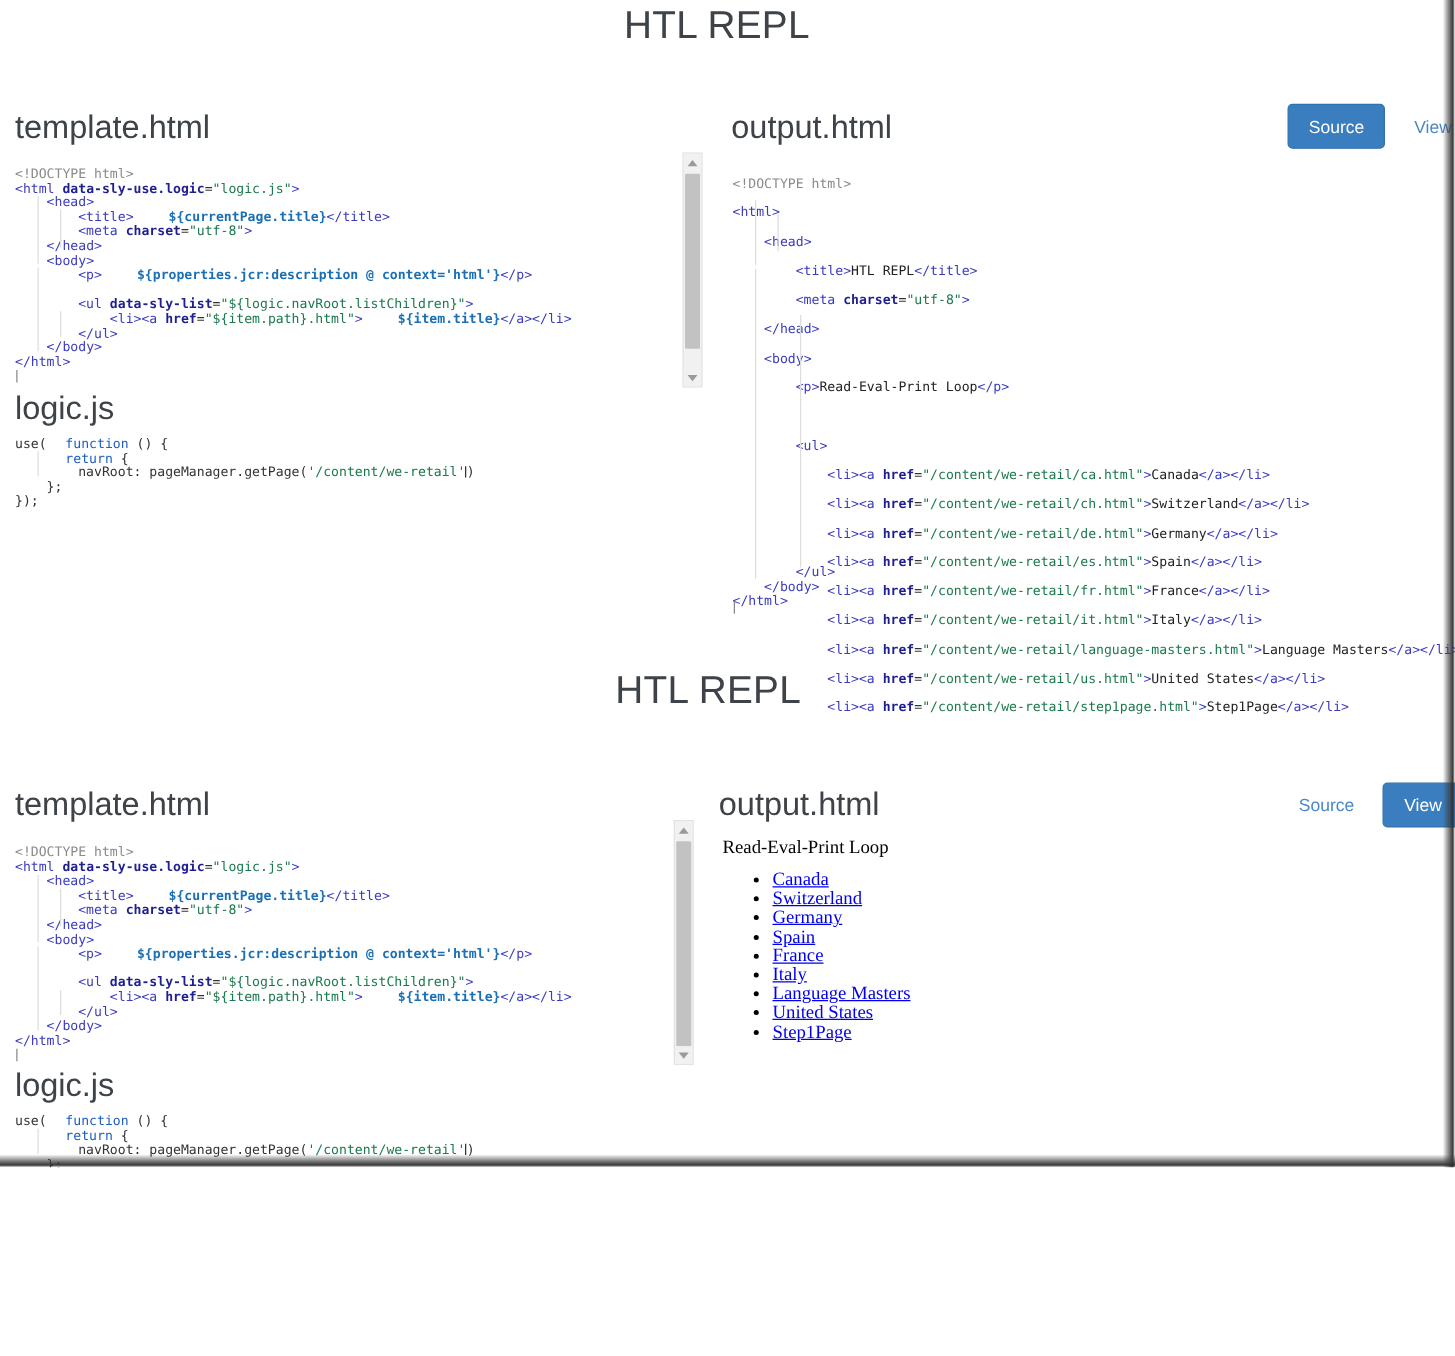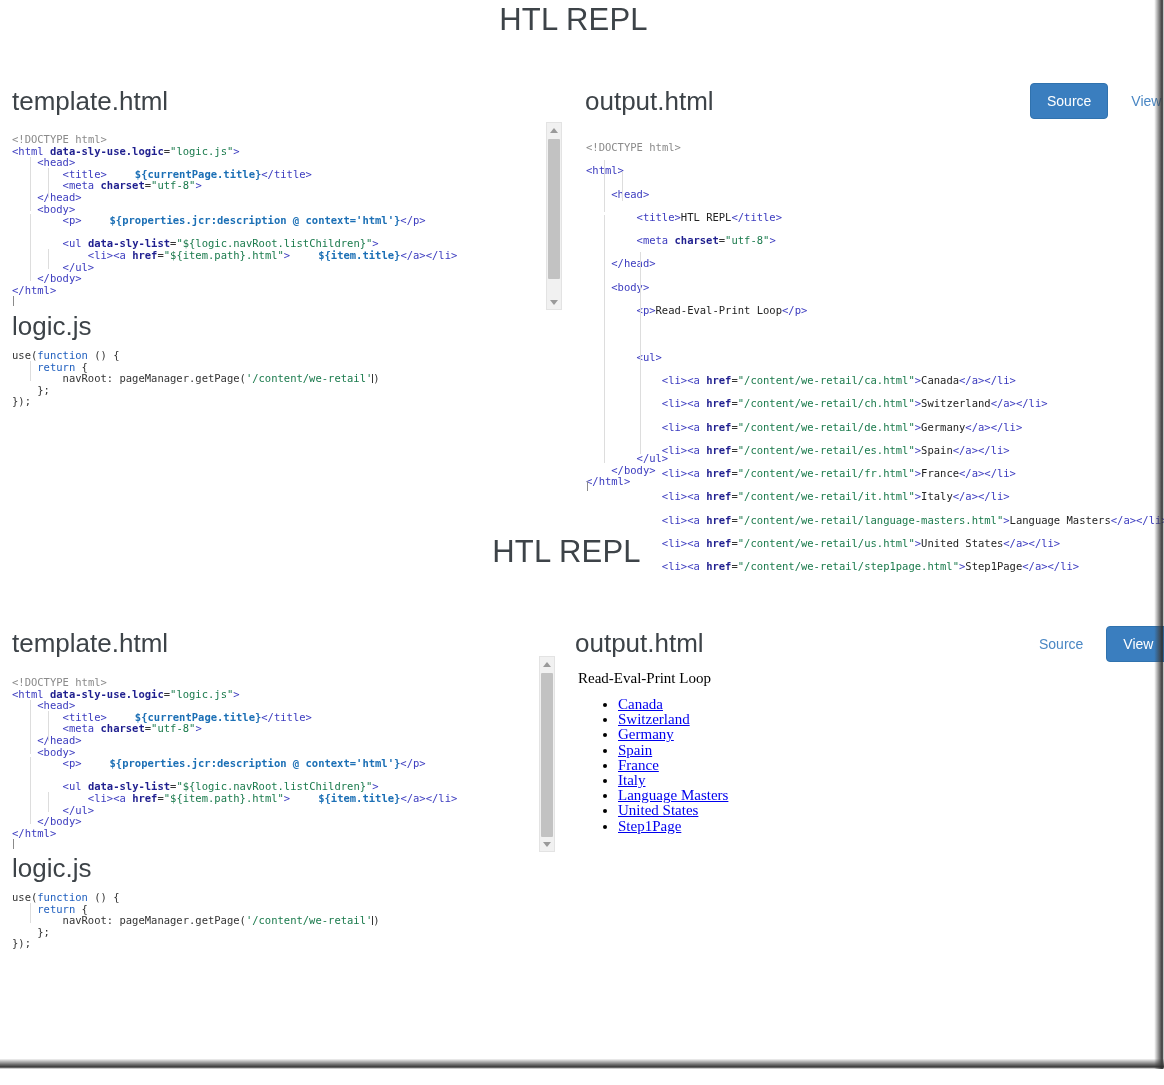--- a/index.html
+++ b/index.html
@@ -7,21 +7,21 @@
     padding: 0;
     background: #ffffff;
   }
   body {
     font-family: "Liberation Sans", sans-serif;
     -webkit-font-smoothing: antialiased;
   }
   .screen {
     position: relative;
     width: 1164px;
-    height: 1069px;
+    height: 934px;
     overflow: hidden;
     background: #ffffff;
     box-sizing: border-box;
   }
   
   .edge-right {
     position: absolute;
     top: 0; right: 0;
     width: 14px; height: 1085px;
     background: linear-gradient(to right, rgba(255,255,255,0) 0%, rgba(255,255,255,0) 30%, rgba(60,60,60,0.75) 72%, rgba(45,45,45,0.95) 88%, rgba(255,255,255,0.0) 100%);
@@ -88,21 +88,21 @@
     color: #333333;
     letter-spacing: 0px;
   }
   .code.wide { line-height: 23.3px; }
   .tag      { color: #3b3bbf; }
   .attr     { color: #1f1f8f; font-weight: bold; }
   .str      { color: #1a7a4c; }
   .doctype  { color: #8a8a8a; }
   .expr     { color: #1b6fb5; font-weight: bold; margin-left: 28px; }
   .txt      { color: #222222; }
-  .kw       { color: #1f5fbf; }
+  .kw       { color: #1f5fbf; margin-left: 15px; }
   .plain    { color: #333333; }
   .caret {
     display: inline-block;
     width: 1px;
     height: 9px;
     background: #333;
     vertical-align: -1px;
   }
   .caret-line {
     position: absolute;

